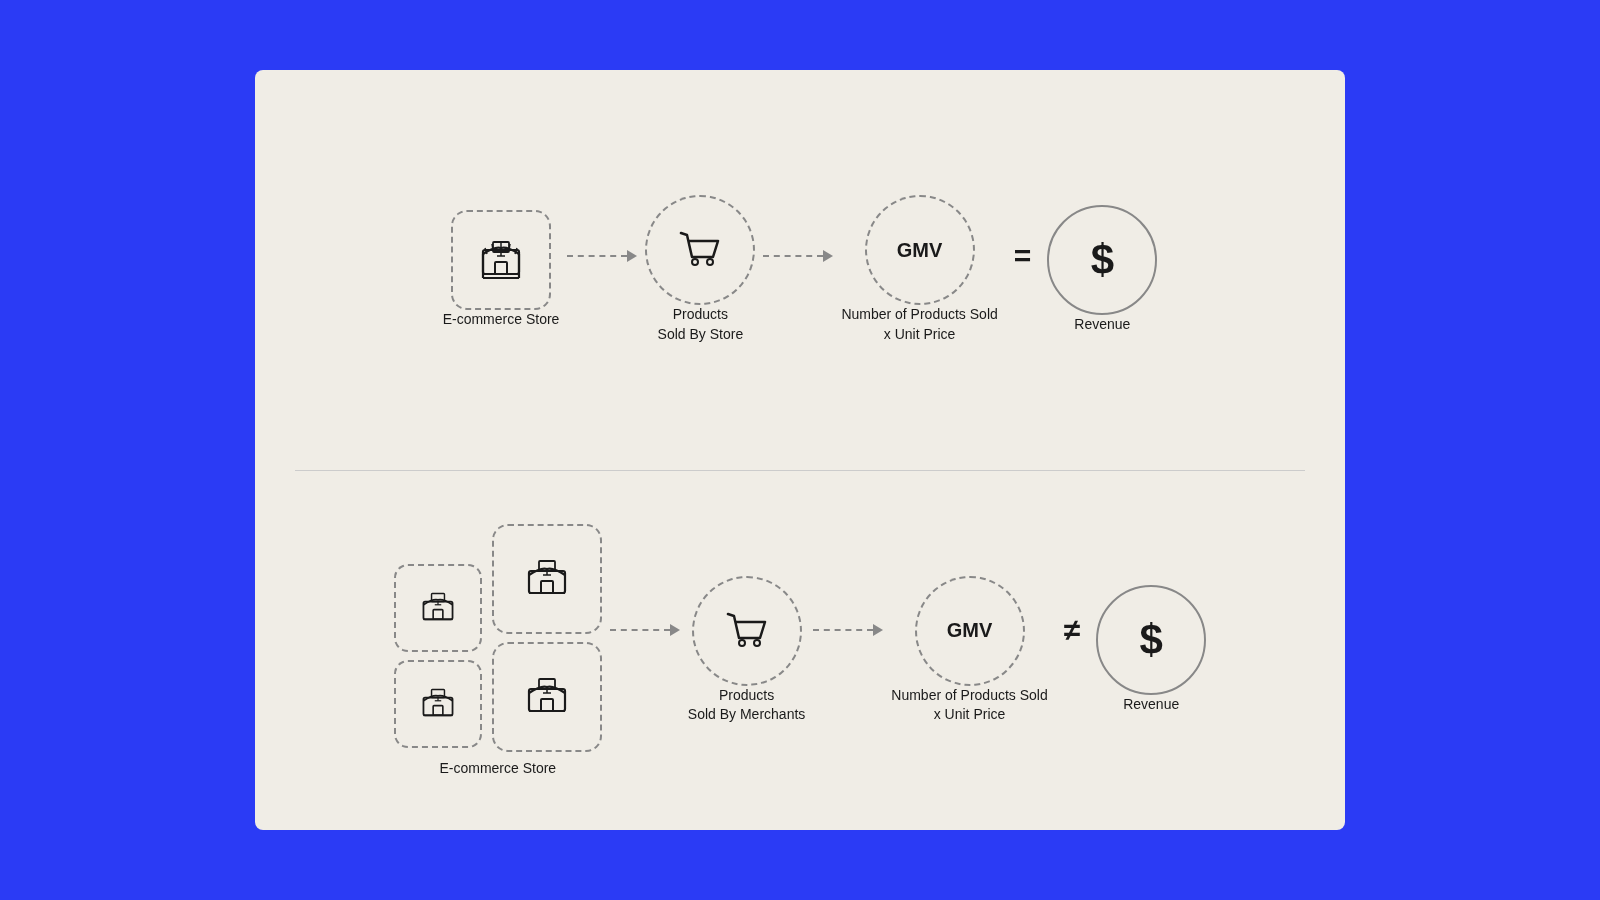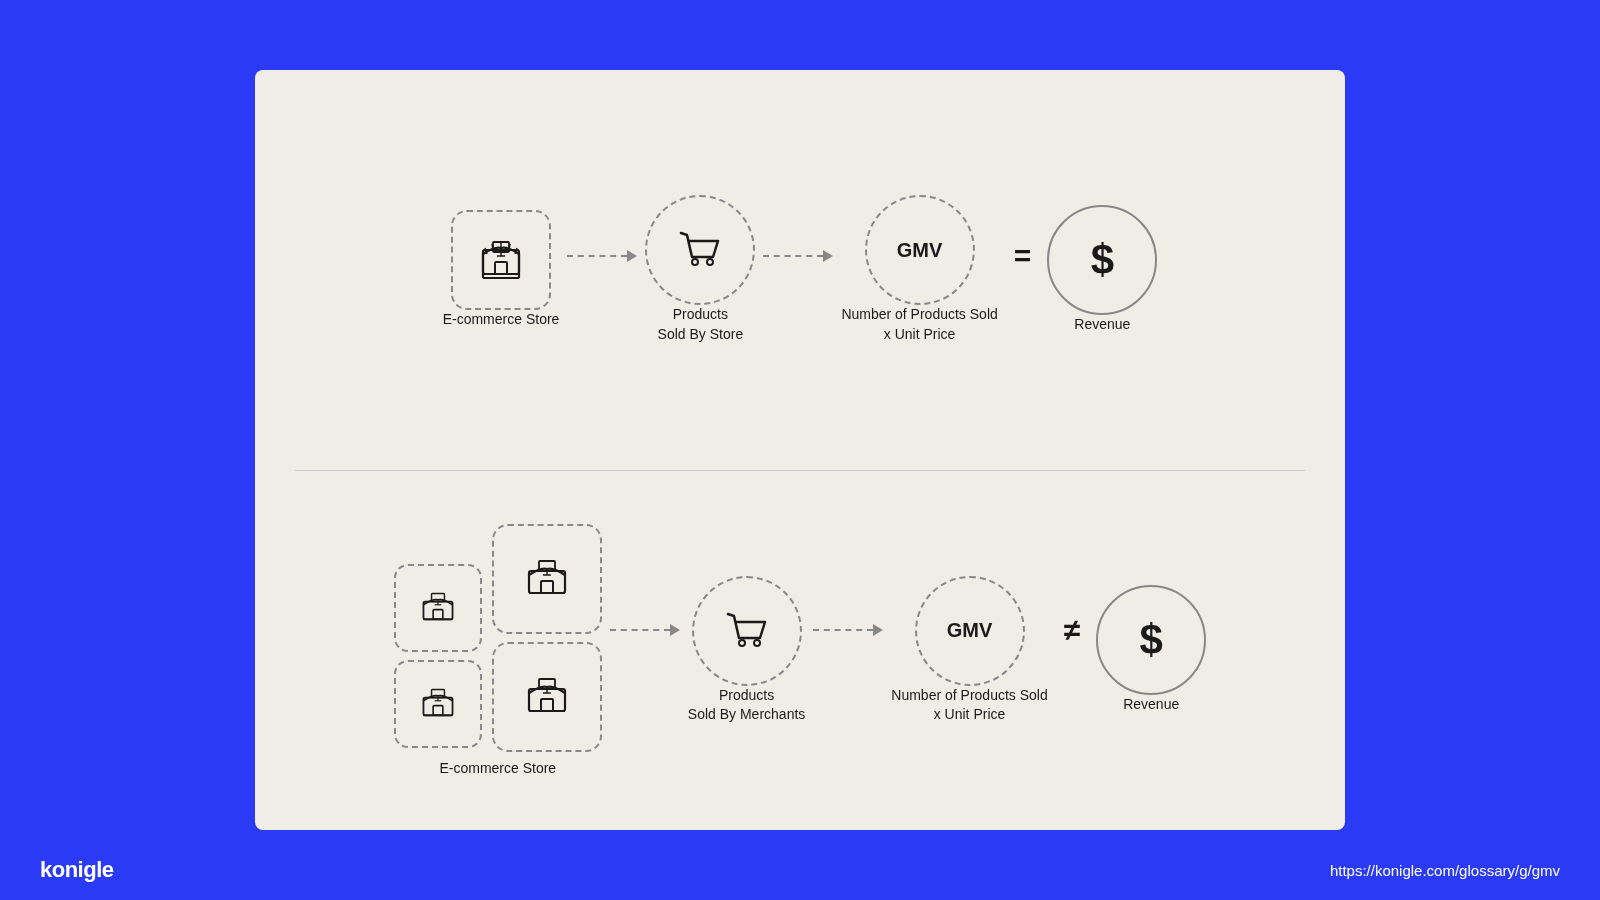--- a/index.html
+++ b/index.html
@@ -343,18 +343,14 @@
             <span style="font-size:42px; font-weight:700; color:#1a1a1a;">$</span>
           </div>
           <div class="flow-label">Revenue</div>
         </div>
 
       </div>
     </div>
 
   </div>
 
-  <div class="footer-bar">
-    <span class="footer-brand">konigle</span>
-    <span class="footer-url">https://konigle.com/glossary/g/gmv</span>
-  </div>
 
 </div>
 
 </body></html>

